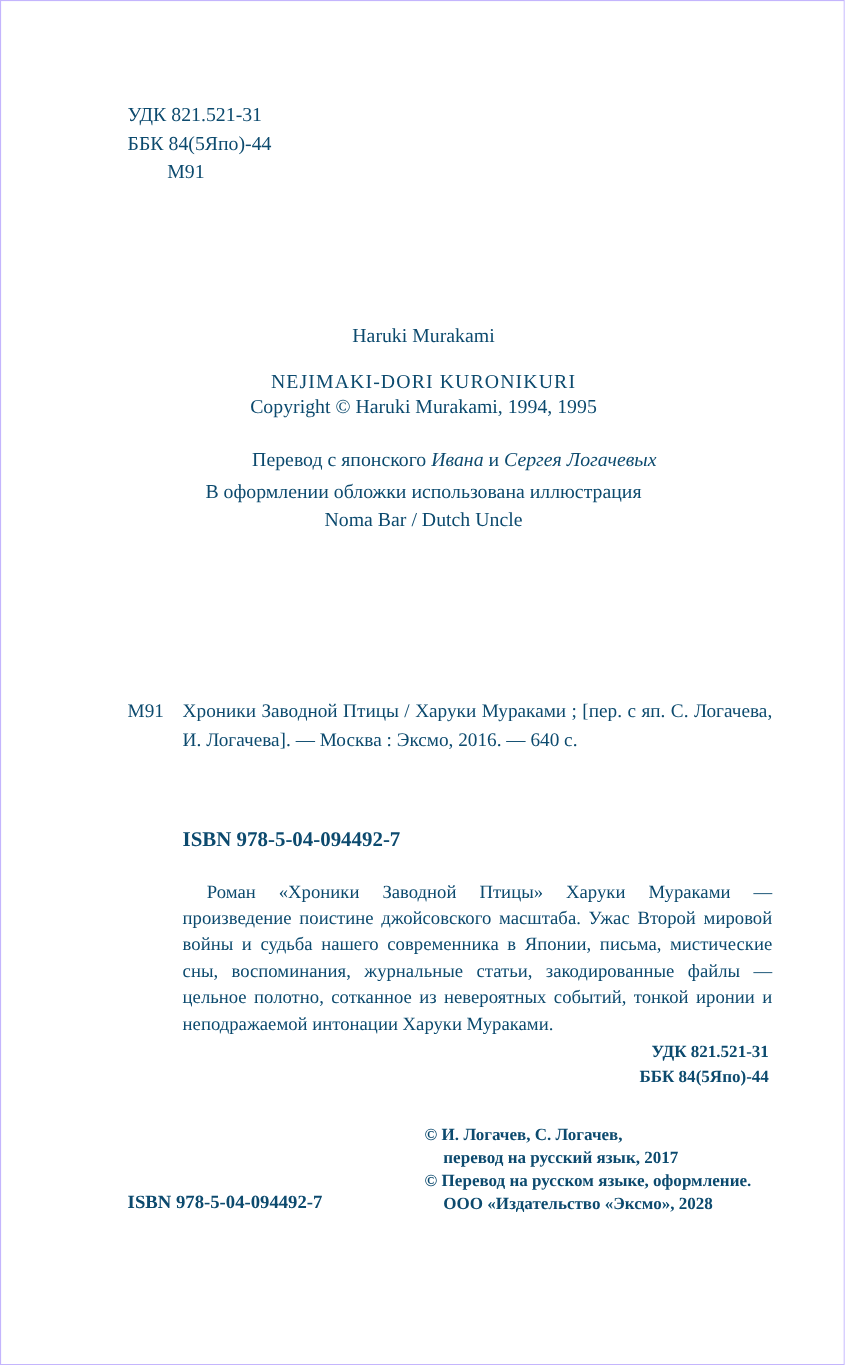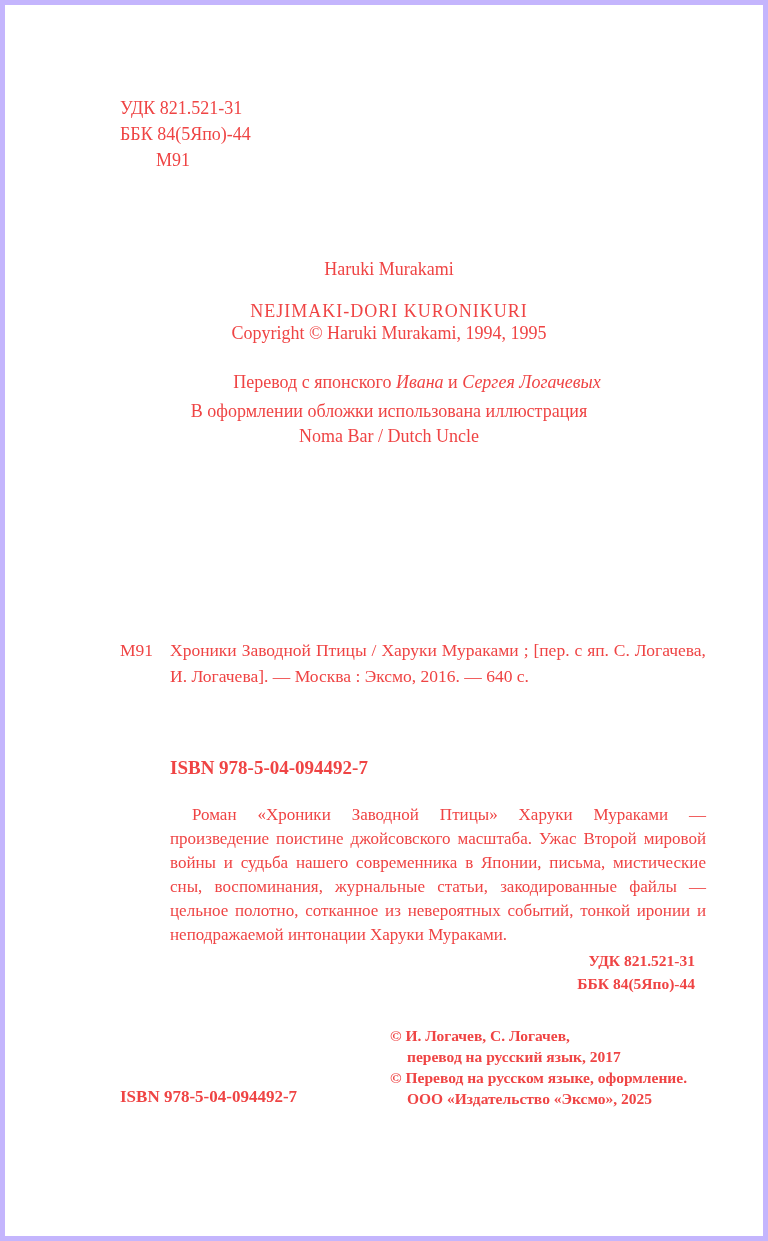--- a/index.html
+++ b/index.html
@@ -5,43 +5,44 @@
   html, body {
     margin: 0;
     padding: 0;
     background: #ffffff;
   }
   .page {
     position: relative;
     width: 768px;
     height: 1241px;
     background: #ffffff;
-    color: #ef4444;
+    color: #0c4a6e;
     font-family: "Liberation Serif", "DejaVu Serif", serif;
     box-sizing: border-box;
-    border: 5px solid #c4b5fd;
+    border: 1px solid #c4b5fd;
     overflow: hidden;
   }
   .abs { position: absolute; }
 
   
   .meta-top {
     left: 115px;
     top: 90px;
     font-size: 18px;
     line-height: 26px;
   }
   .meta-top .code-line { padding-left: 36px; }
 
   
   .center-line {
     left: 0;
     width: 768px;
     text-align: center;
     font-size: 18px;
+    margin-top: 40px;
   }
   .title-translit { letter-spacing: 1px; }
 
   
   .bib {
     left: 115px;
     top: 632px;
     width: 586px;
     font-size: 17.5px;
     line-height: 26px;
@@ -130,18 +131,18 @@
 
   <div class="abs meta-right">
     <div>УДК 821.521-31</div>
     <div>ББК 84(5Япо)-44</div>
   </div>
 
   <div class="abs copyright-block">
     <div>© И. Логачев, С. Логачев,</div>
     <div class="indent">перевод на русский язык, 2017</div>
     <div>© Перевод на русском языке, оформление.</div>
-    <div class="indent">ООО «Издательство «Эксмо», 2025</div>
+    <div class="indent">ООО «Издательство «Эксмо», 2028</div>
   </div>
 
   <div class="abs isbn-bottom">ISBN 978-5-04-094492-7</div>
 
 </div>
 
 </body></html>

